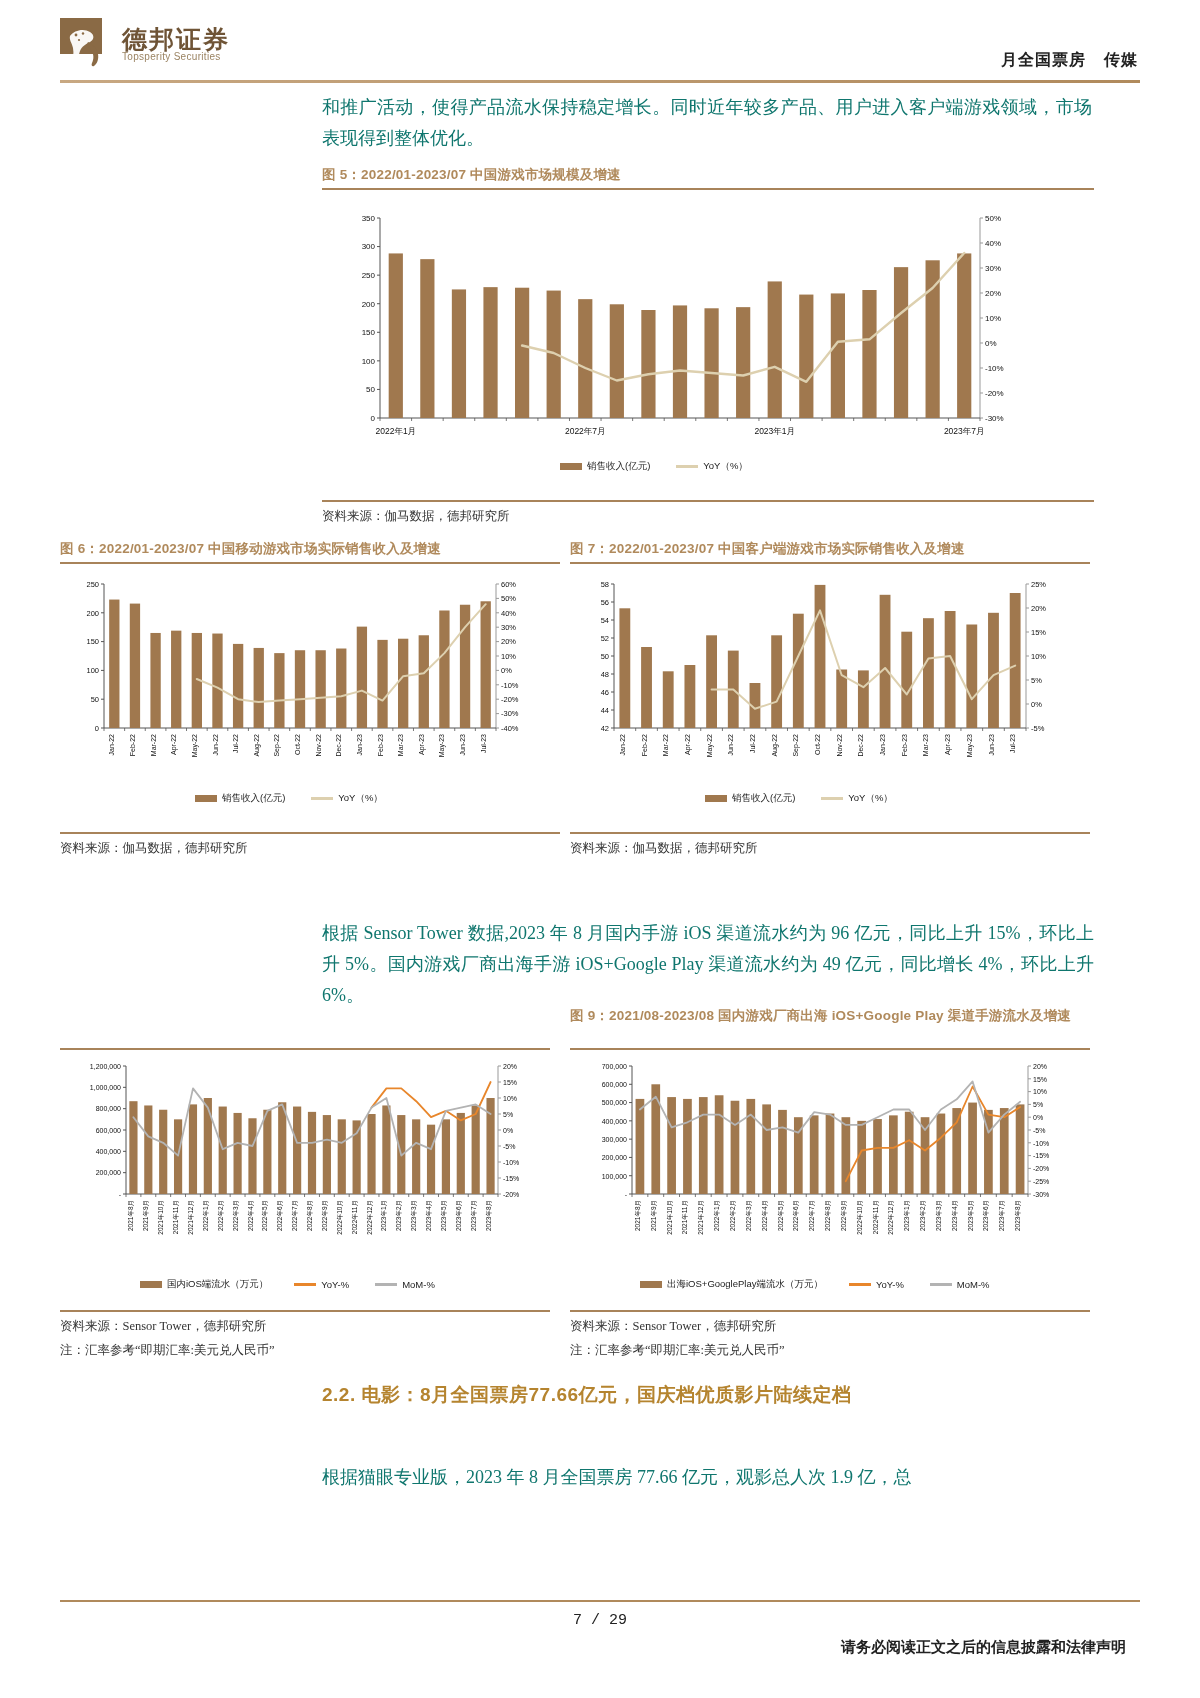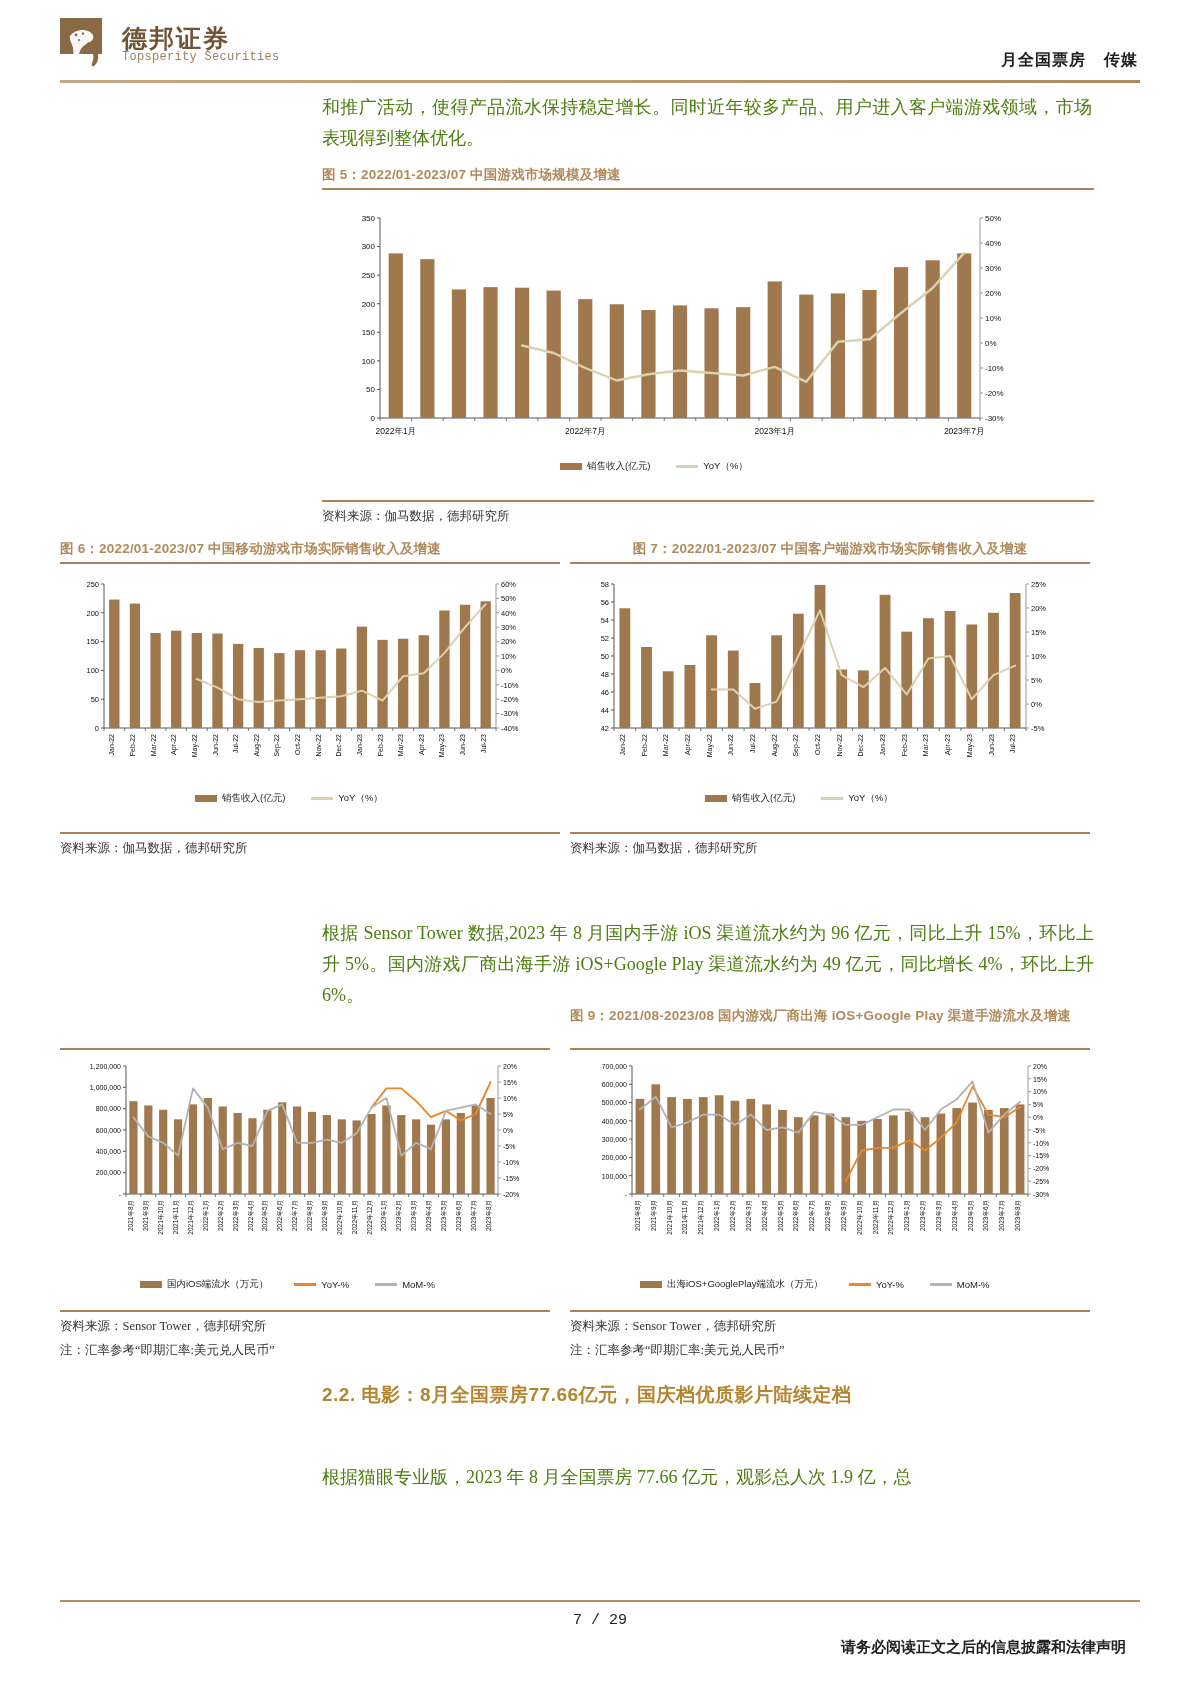--- a/index.html
+++ b/index.html
@@ -15,28 +15,28 @@
   .page { position:relative; width:1188px; height:1698px; }
 
   
   .header { position:absolute; top:0; left:0; width:1200px; height:84px; }
   .logo-wrap { position:absolute; left:60px; top:18px; display:flex; align-items:center; gap:10px; }
   .logo-mark { width:52px; height:52px; position:relative; }
   .logo-mark .sq { position:absolute; left:0; top:0; width:42px; height:36px; background:#8a6a45; }
   .logo-mark .bear { position:absolute; left:4px; top:6px; width:40px; height:44px; }
   .logo-text { line-height:1; }
   .logo-cn { font-family:"Liberation Sans", sans-serif; font-weight:bold; font-size:25px; color:#6f5436; letter-spacing:2px; }
-  .logo-en { font-family:Liberation Mono, monospace; font-size:12px; color:#9b8463; letter-spacing:0.3px; margin-top:0; }
+  .logo-en { font-family:Liberation Sans, sans-serif; font-size:10px; color:#9b8463; letter-spacing:0.3px; margin-top:0; }
   .header-right { position:absolute; right:62px; top:50px; font-size:16px; font-weight:bold; color:#222; letter-spacing:1px; }
   .header-right .sp { display:inline-block; width:18px; }
   .header-rule { position:absolute; left:60px; top:80px; width:1080px; height:3px;
                  background:linear-gradient(to right,#c8a882,#b08a5c); }
 
   
-  .para { position:absolute; font-size:18px; line-height:31px; color:#4d7c0f; text-align:justify;
+  .para { position:absolute; font-size:18px; line-height:31px; color:#0f766e; text-align:justify;
           font-family:"Liberation Serif", serif; }
   .para1 { left:322px; top:92px; width:770px; text-indent:0; }
   .para2 { left:322px; top:918px; width:772px; }
   .para3 { left:322px; top:1462px; width:772px; }
 
   
   .fig-title { position:absolute; font-family:"Liberation Sans", sans-serif; font-weight:bold;
                font-size:13.5px; color:#b08a5c; letter-spacing:0.2px; }
   .fig-rule { position:absolute; height:2px; background:#a8835a; }
   .src { position:absolute; font-size:12.5px; color:#333; font-family:"Liberation Serif", serif;text-align:center; }
@@ -309,21 +309,21 @@
         <span>销售收入(亿元)</span>
       </div>
       <div class="item">
         <span class="swatch-line" style="background: rgb(221, 208, 175);"></span>
         <span>YoY（%）</span>
       </div>
     </div>
   <div class="src-rule" style="left:60px; top:832px; width:500px;"></div>
   <div class="src" style="left:60px; top:840px;">资料来源：伽马数据，德邦研究所</div>
 
-  <div class="fig-title" style="left:570px; top:540px; width:520px;text-align:center;">图 7：2022/01-2023/07 中国客户端游戏市场实际销售收入及增速</div>
+  <div class="fig-title" style="left:570px; top:540px; width:520px;">图 7：2022/01-2023/07 中国客户端游戏市场实际销售收入及增速</div>
   <div class="fig-rule" style="left:570px; top:562px; width:520px;"></div>
   <div class="chart" id="c7" style="left:570px; top:572px;">
       <svg width="500" height="218" viewBox="0 0 500 218">
         <g>
           <line x1="44" y1="12" x2="44" y2="156" stroke="#555" stroke-width="1"></line>
           <line x1="41" y1="156" x2="44" y2="156" stroke="#555" stroke-width="1"></line>
           <text x="39" y="158.8" text-anchor="end" font-size="7.5" font-family="&quot;Liberation Sans&quot;,sans-serif" fill="#111">42</text>
           <line x1="41" y1="138" x2="44" y2="138" stroke="#555" stroke-width="1"></line>
           <text x="39" y="140.8" text-anchor="end" font-size="7.5" font-family="&quot;Liberation Sans&quot;,sans-serif" fill="#111">44</text>
           <line x1="41" y1="120" x2="44" y2="120" stroke="#555" stroke-width="1"></line>

